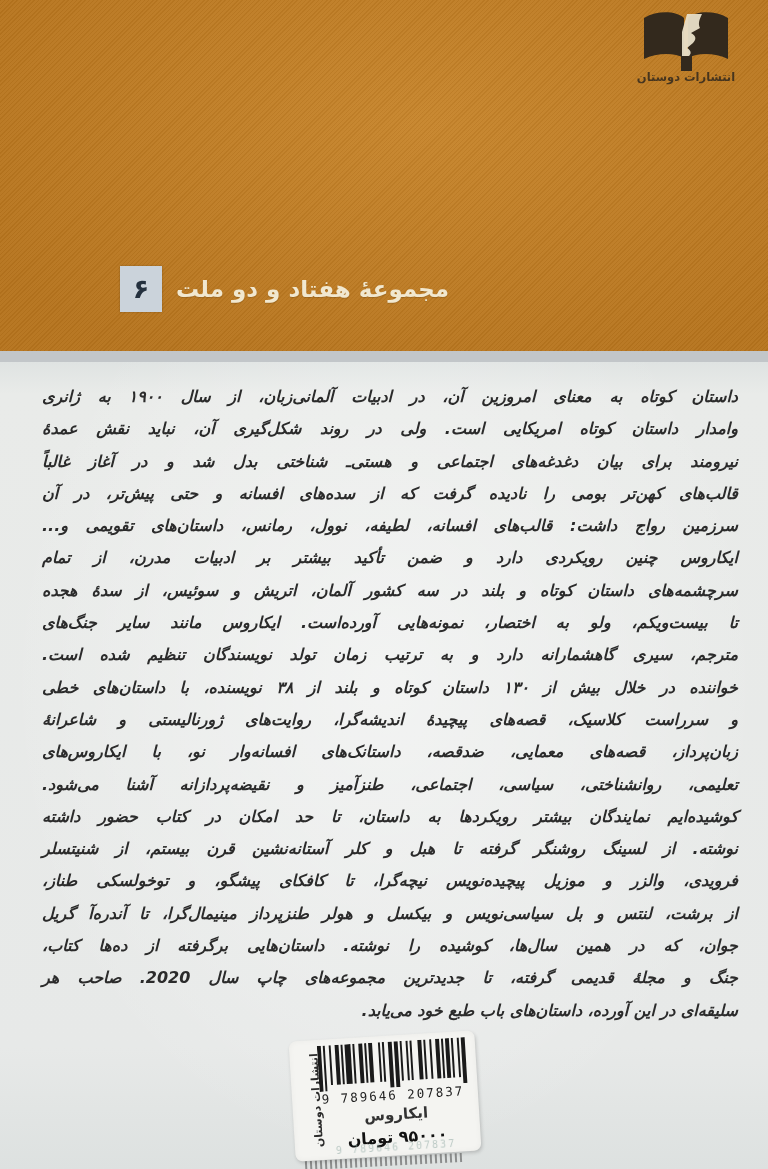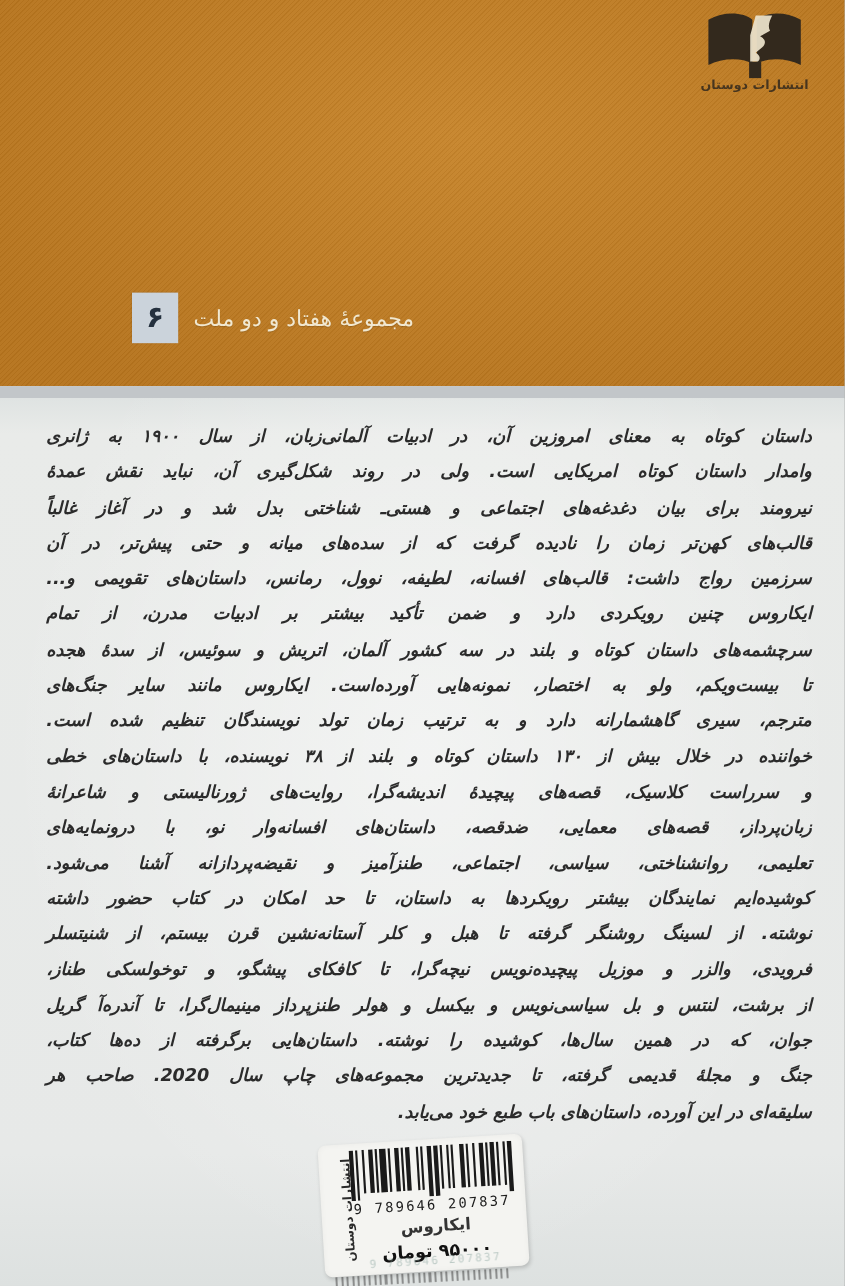--- a/index.html
+++ b/index.html
@@ -33,21 +33,21 @@
   .series-box{
     width:42px; height:46px; background:#CBD3DB;
     display:flex; align-items:center; justify-content:center;
     box-shadow:0 0 2px rgba(0,0,0,.25);
   }
   .series-box span{
     font-size:27px; font-weight:bold; color:#24303E; line-height:1;
     font-family:"DejaVu Sans",sans-serif; transform:translateY(-1px);
   }
   .series-text{
-    direction:rtl; color:var(--cream); font-size:20px; font-weight:normal;
+    direction:rtl; color:var(--cream); font-size:23px; font-weight:bold;
     text-shadow:0 1px 1px rgba(0,0,0,.15); white-space:nowrap;
   }
   
   .band{position:absolute; left:0; top:351px; width:768px; height:11px; background:var(--band);}
   
   .paper{
     position:absolute; left:0; top:362px; width:768px; height:807px;
     background:
       radial-gradient(ellipse at 50% 40%, rgba(255,255,255,.45), rgba(0,0,0,0) 70%),
       linear-gradient(180deg, #DFE3E2 0%, #E9EBE9 4%, #E7E9E8 85%, #DDE1E0 100%);
@@ -130,29 +130,29 @@
   </div>
 
   <div class="band"></div>
 
   <div class="paper">
 
     <div class="blurb">
         <div class="bline">داستان کوتاه به معنای امروزین آن، در ادبیات آلمانی‌زبان، از سال ۱۹۰۰ به ژانری</div>
         <div class="bline">وامدار داستان کوتاه امریکایی است. ولی در روند شکل‌گیری آن، نباید نقش عمدهٔ</div>
         <div class="bline">نیرومند برای بیان دغدغه‌های اجتماعی و هستی‌ـ شناختی بدل شد و در آغاز غالباً</div>
-        <div class="bline">قالب‌های کهن‌تر زمان را نادیده گرفت که از سده‌های میانه و حتی پیش‌تر، در آن</div>
+        <div class="bline">قالب‌های کهن‌تر بومی را نادیده گرفت که از سده‌های افسانه و حتی پیش‌تر، در آن</div>
         <div class="bline">سرزمین رواج داشت: قالب‌های افسانه، لطیفه، نوول، رمانس، داستان‌های تقویمی و...</div>
         <div class="bline">ایکاروس چنین رویکردی دارد و ضمن تأکید بیشتر بر ادبیات مدرن، از تمام</div>
         <div class="bline">سرچشمه‌های داستان کوتاه و بلند در سه کشور آلمان، اتریش و سوئیس، از سدهٔ هجده</div>
         <div class="bline">تا بیست‌ویکم، ولو به اختصار، نمونه‌هایی آورده‌است. ایکاروس مانند سایر جنگ‌های</div>
         <div class="bline">مترجم، سیری گاهشمارانه دارد و به ترتیب زمان تولد نویسندگان تنظیم شده است.</div>
         <div class="bline">خواننده در خلال بیش از ۱۳۰ داستان کوتاه و بلند از ۳۸ نویسنده، با داستان‌های خطی</div>
         <div class="bline">و سرراست کلاسیک، قصه‌های پیچیدهٔ اندیشه‌گرا، روایت‌های ژورنالیستی و شاعرانهٔ</div>
-        <div class="bline">زبان‌پرداز، قصه‌های معمایی، ضدقصه، داستان‌های افسانه‌وار نو، با درونمایه‌های</div>
+        <div class="bline">زبان‌پرداز، قصه‌های معمایی، ضدقصه، داستانک‌های افسانه‌وار نو، با ایکاروس‌های</div>
         <div class="bline">تعلیمی، روانشناختی، سیاسی، اجتماعی، طنزآمیز و نقیضه‌پردازانه آشنا می‌شود.</div>
         <div class="bline">کوشیده‌ایم نمایندگان بیشتر رویکردها به داستان، تا حد امکان در کتاب حضور داشته</div>
         <div class="bline">نوشته. از لسینگ روشنگر گرفته تا هبل و کلر آستانه‌نشین قرن بیستم، از شنیتسلر</div>
         <div class="bline">فرویدی، والزر و موزیل پیچیده‌نویس نیچه‌گرا، تا کافکای پیشگو، و توخولسکی طناز،</div>
         <div class="bline">از برشت، لنتس و بل سیاسی‌نویس و بیکسل و هولر طنزپرداز مینیمال‌گرا، تا آندره‌آ گریل</div>
         <div class="bline">جوان، که در همین سال‌ها، کوشیده را نوشته. داستان‌هایی برگرفته از ده‌ها کتاب،</div>
         <div class="bline">جنگ و مجلهٔ قدیمی گرفته، تا جدیدترین مجموعه‌های چاپ سال 2020. صاحب هر</div>
         <div class="bline">سلیقه‌ای در این آورده، داستان‌های باب طبع خود می‌یابد.</div>
       </div>
 

